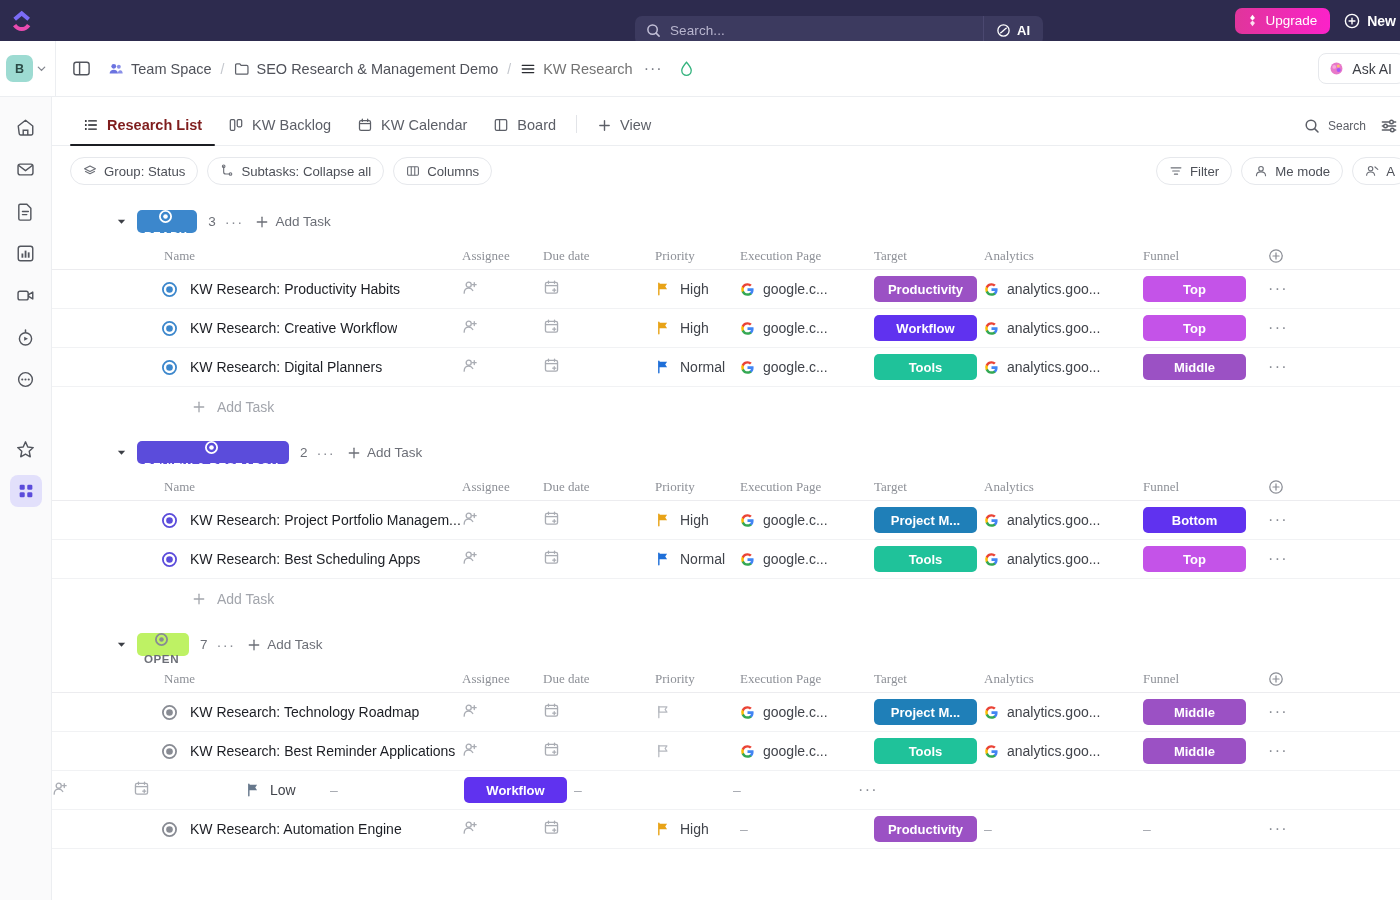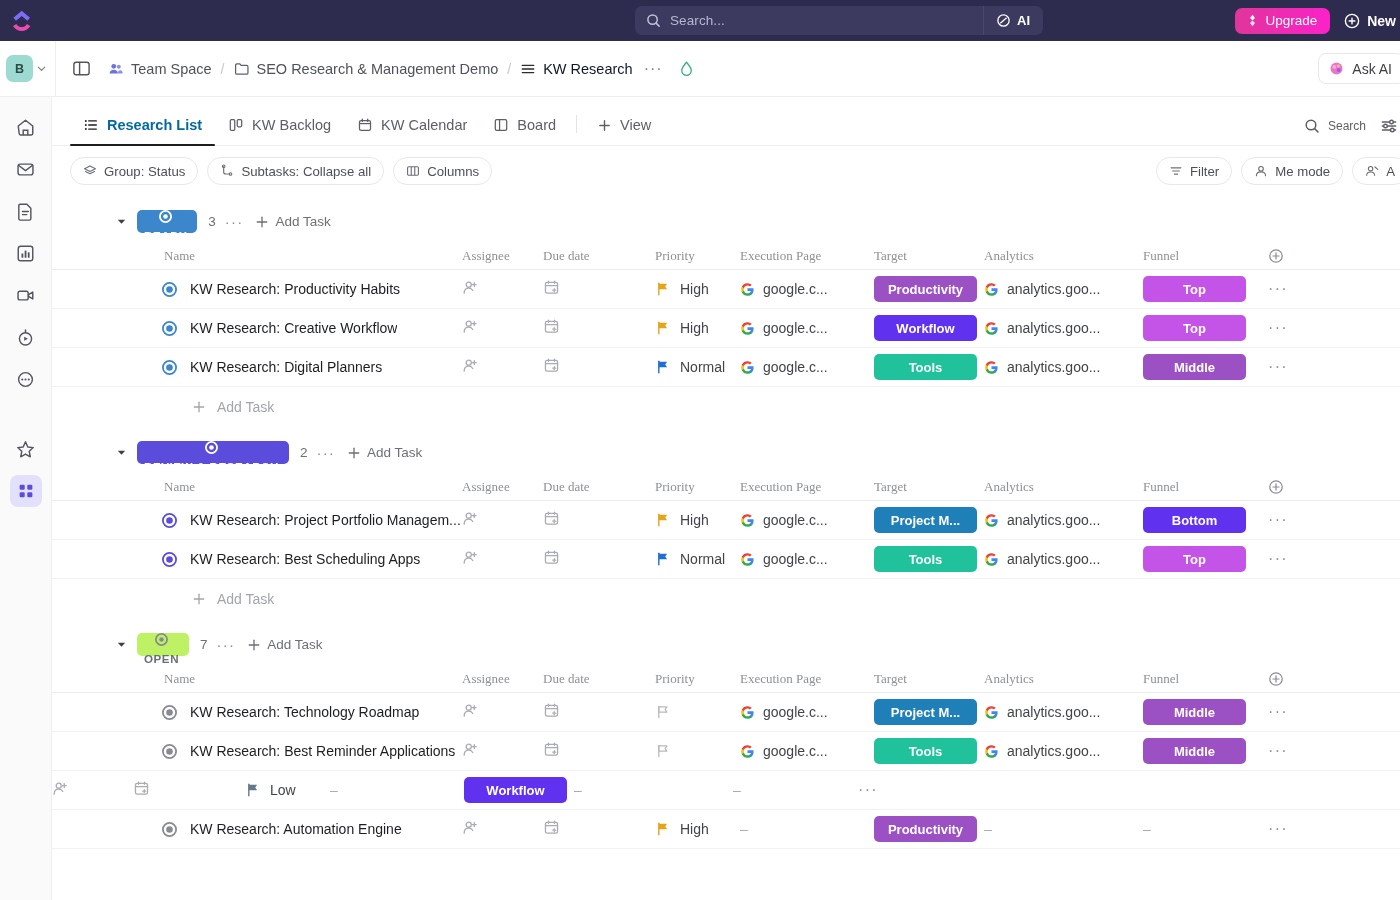--- a/index.html
+++ b/index.html
@@ -20,21 +20,21 @@
     position: relative;
   }
   .cu-logo {
     width: 44px; height: 41px;
     display: flex; align-items: center; justify-content: center;
   }
   .cu-logo svg { display: block; }
   .topbar-center {
     position: absolute;
     left: 635px;
-    top: 6px;
+    top: 16px;
     display: flex;
     align-items: center;
     width: 408px; height: 29px;
     background: #3c3a5f;
     border-radius: 7px;
   }
   .search-wrap {
     flex: 1;
     display: flex; align-items: center;
     gap: 9px;
@@ -114,21 +114,21 @@
     font-size: 14.5px;
     color: #44464d;
   }
   .crumb {
     display: flex; align-items: center;
     gap: 7px;
     color: #50525a;
     cursor: pointer;
     white-space: nowrap;
   }
-  .crumb.current { color: #0f172a; font-weight: 500; justify-content: center; }
+  .crumb.current { color: #737373; font-weight: 500; justify-content: center; }
   .crumb-sep { color: #c4c7cd; font-size: 14px; }
   .dots-btn {
     color: #7b7e87; font-size: 16px; letter-spacing: 1px;
     cursor: pointer; padding: 0 2px;
   }
   .ask-ai {
     position: absolute;
     right: -5px; top: 12px;
     display: flex; align-items: center; gap: 7px;
     border: 1px solid #e6e8ec;
@@ -175,21 +175,21 @@
   }
   .tab {
     display: flex; align-items: center; gap: 8px;
     padding: 0 13px 12px 13px;
     font-size: 14.5px;
     color: #5c5f67;
     cursor: pointer;
     position: relative;
     white-space: nowrap;
   }
-  .tab.active { color: #0369a1; font-weight: 600; justify-content: flex-end; }
+  .tab.active { color: #7f1d1d; font-weight: 600; justify-content: flex-end; }
   .tab.active::after {
     content: "";
     position: absolute;
     left: 0; right: 0; bottom: -1px;
     height: 2.5px;
     background: #1b1d22;
     border-radius: 2px;
   }
   .tab-div {
     width: 1px; height: 18px;

